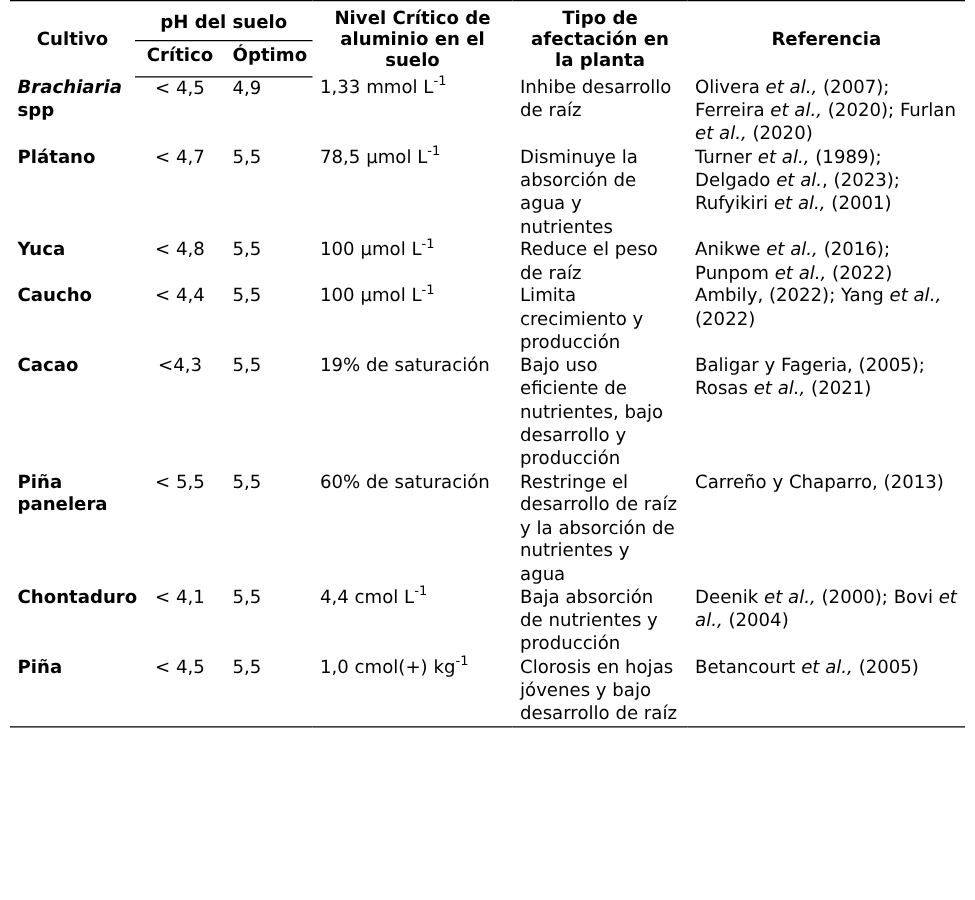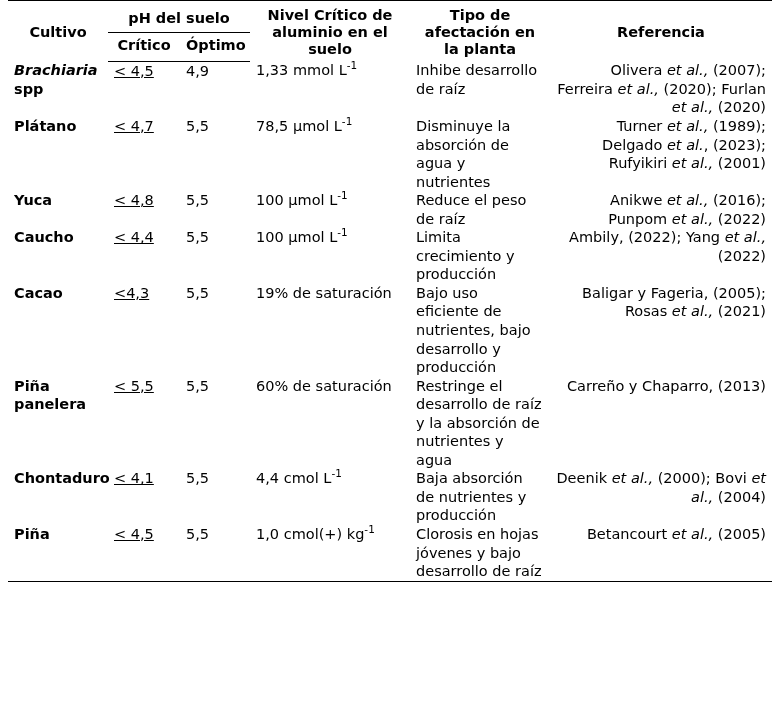--- a/index.html
+++ b/index.html
@@ -57,25 +57,25 @@
   col.c-nivel { width: 160px; }
   col.c-tipo { width: 140px; }
   col.c-ref { width: 222px; }
 
   tbody td {
     line-height: 1.28;
     padding-top: 7px;
     padding-bottom: 7px;
   }
   td.cultivo { text-align: left; vertical-align: middle; font-weight: bold; }
-  td.critico { vertical-align: middle; text-decoration: underline; }
+  td.critico { text-align: center; vertical-align: middle; }
   td.optimo  { text-align: left; vertical-align: middle; }
   td.nivel   { text-align: left; vertical-align: middle; padding-left: 12px; margin-left: 48px; }
   td.tipo    { text-align: left; vertical-align: top; }
-  td.ref     { text-align: right; vertical-align: middle; }
+  td.ref     { text-align: left; vertical-align: middle; }
 
   i, em { font-style: italic; }
   sup { font-size: 0.72em; vertical-align: super; line-height: 0; }
 </style>
 </head>
 <body>
 
 <div class="table-wrap">
   <table class="data-table">
     <colgroup>

